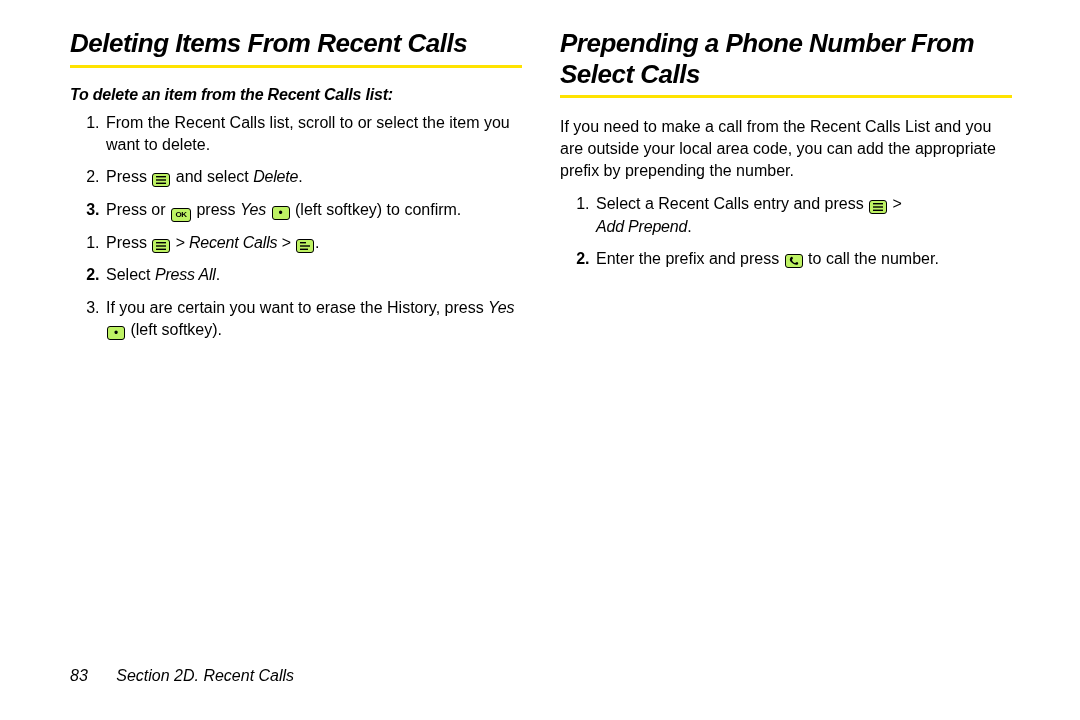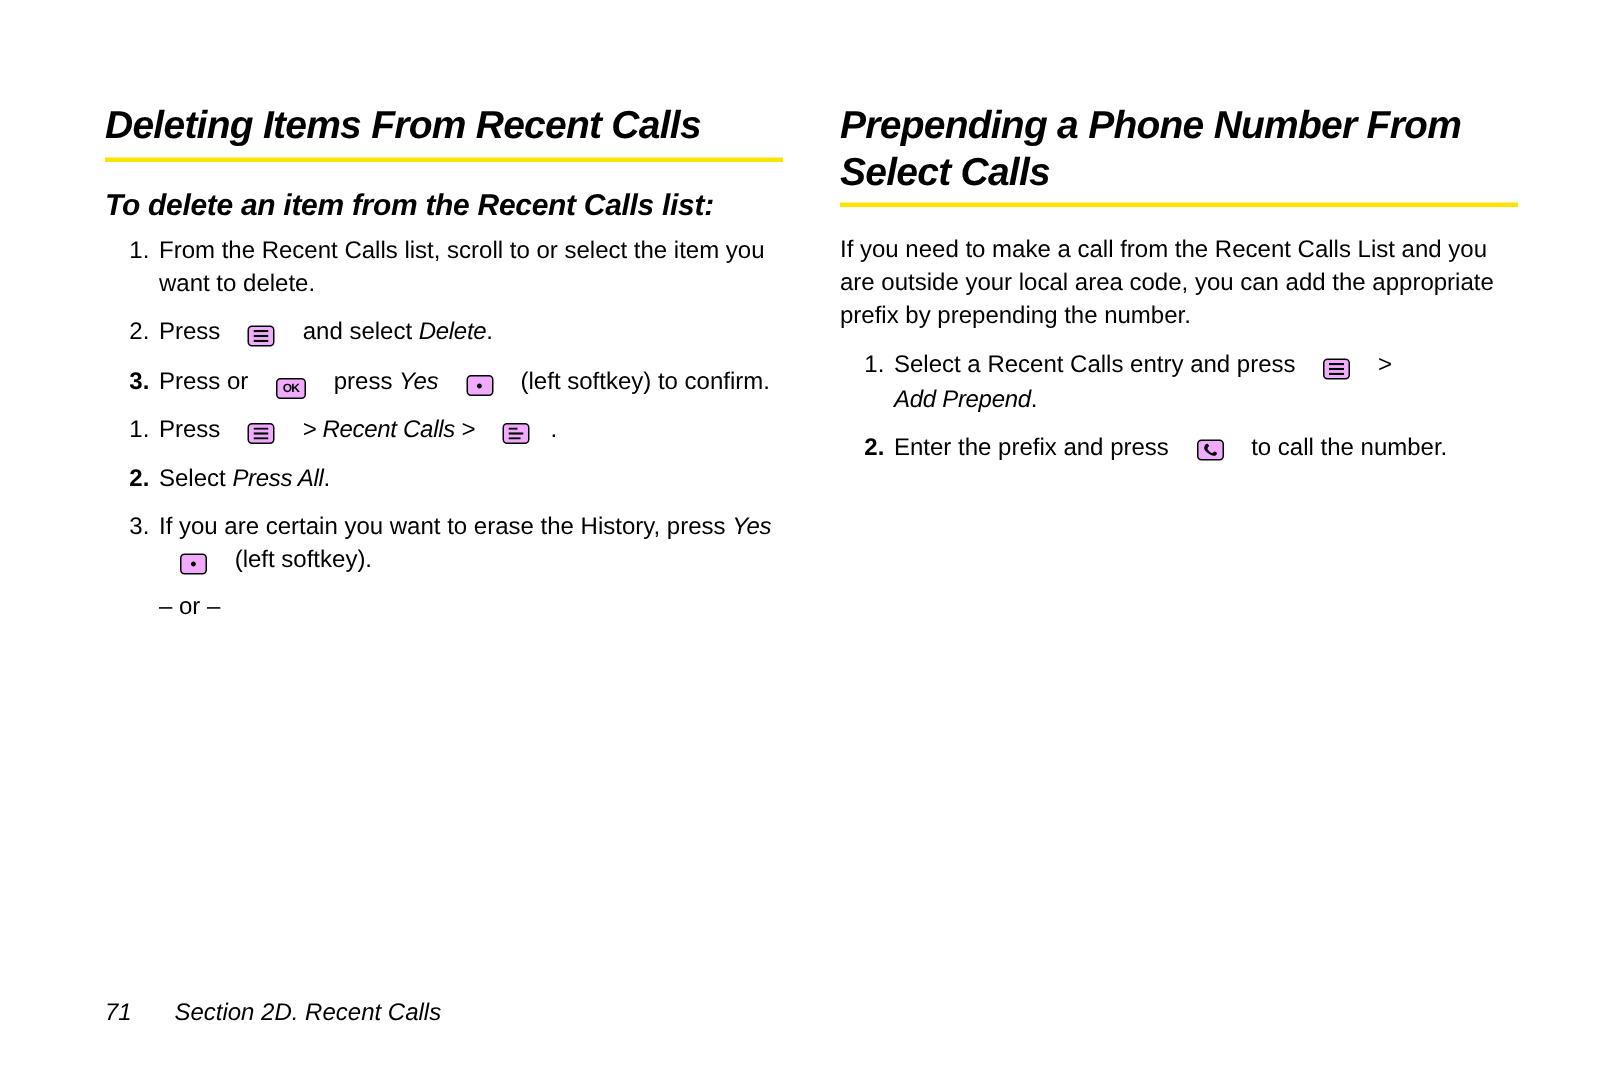--- a/index.html
+++ b/index.html
@@ -7,21 +7,21 @@
     margin: 0; padding: 0;
     width: 1080px; height: 720px;
     font-family: Arial, Helvetica, sans-serif;
     font-size: 16px;
     color: #000;
     background: #fff;
   }
   .page {
     position: relative;
     width: 1080px; height: 720px;
-    padding: 68px 50px 0 70px;
+    padding: 28px 50px 0 70px;
   }
   .columns {
     display: flex;
     gap: 38px;
   }
   .col {
     width: 452px;
   }
   h2 {
     font-style: italic;
@@ -33,21 +33,21 @@
     letter-spacing: -0.5px;
   }
   .rule {
     height: 3px;
     background: #ffe300;
     margin-bottom: 18px;
   }
   .subhead {
     font-style: italic;
     font-weight: bold;
-    font-size: 20px;
+    font-size: 16px;
     margin: 14px 0 8px 0;
     letter-spacing: -0.2px;
   }
   p.intro {
     margin: 0 0 12px 0;
     line-height: 1.35;
   }
   ol {
     margin: 0 0 0 0;
     padding-left: 34px;
@@ -66,22 +66,22 @@
   .bi { font-weight: normal; font-style: italic; letter-spacing: -0.2px; }
   .icon {
     display: inline-flex;
     vertical-align: -2px;
     width: 18px; height: 14px;
     border: 1.6px solid #000;
     border-radius: 3px;
     align-items: center; justify-content: center;
     font-size: 9px;
     line-height: 1;
-    background: #f0abfc;
-    margin: 0 14px;
+    background: #bef264;
+    margin: 0 1px;
     font-style: normal;
     font-family: Arial, sans-serif;
   }
   .icon.ok { width: 20px; font-size: 8px; letter-spacing: -0.5px; font-weight: bold; }
   .icon.dot::after { content: "•"; font-size: 12px; line-height: 0; }
   .icon.menu2 { }
   .icon.menu2 svg, .icon.menu svg, .icon.call svg { display:block; }
   .footer {
     position: absolute;
     left: 70px; bottom: 35px;
@@ -140,21 +140,20 @@
                 <rect x="0" y="3.3" width="10" height="1.4"></rect>
                 <rect x="0" y="6.6" width="8" height="1.4"></rect>
               </svg>
             </span><span>.</span>
         </li>
         <li class="bold-marker">
           <span>Select  </span><span class="bi">Press All</span><span>.</span>
         </li>
         <li>
           <span>If you are certain you want to erase the History, press </span><span class="bi">Yes</span> <span class="icon dot"></span><span> (left softkey).</span>
-          <span class="indent">– or –</span>
         </li>
       </ol>
     </div>
 
     <div class="col">
       <h2>Prepending a Phone Number From Select Calls</h2>
       <div class="rule"></div>
 
       <p class="intro">If you need to make a call from the Recent Calls List and you are outside your local area code, you can add the appropriate prefix by prepending the number.</p>
 
@@ -174,16 +173,16 @@
                 <path d="M2 1 C2 1 3 0 4 2 C4 3 3 3 3 4 C3 5 5 7 6 7 C7 7 7 6 8 6 C10 7 9 8 9 8 C8 10 4 8 2 6 C0 4 1 2 2 1 Z" fill="#000"></path>
               </svg>
             </span><span> to call the number.</span>
         </li>
       </ol>
     </div>
 
   </div>
 
   <div class="footer">
-    <span class="pg">71</span>
+    <span class="pg">83</span>
     <span>Section 2D. Recent Calls</span>
   </div>
 </div>
 
 </body></html>

